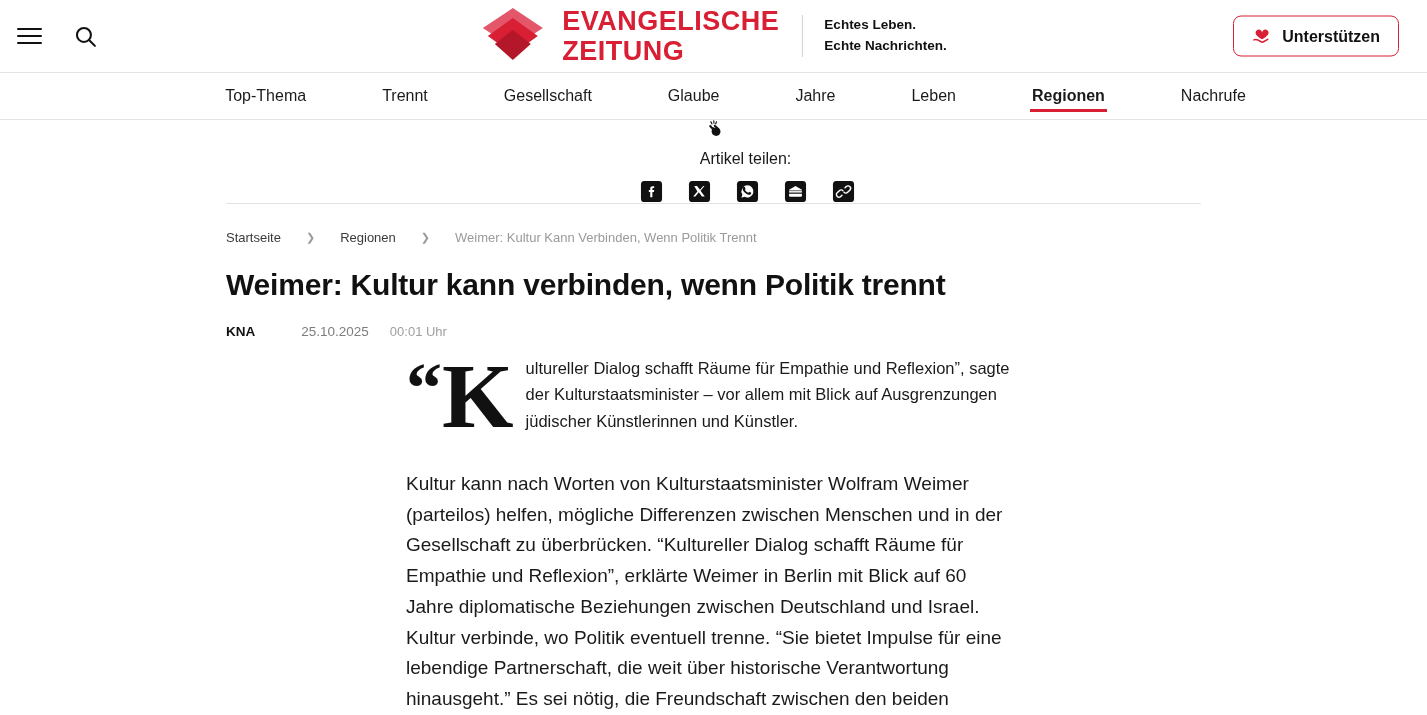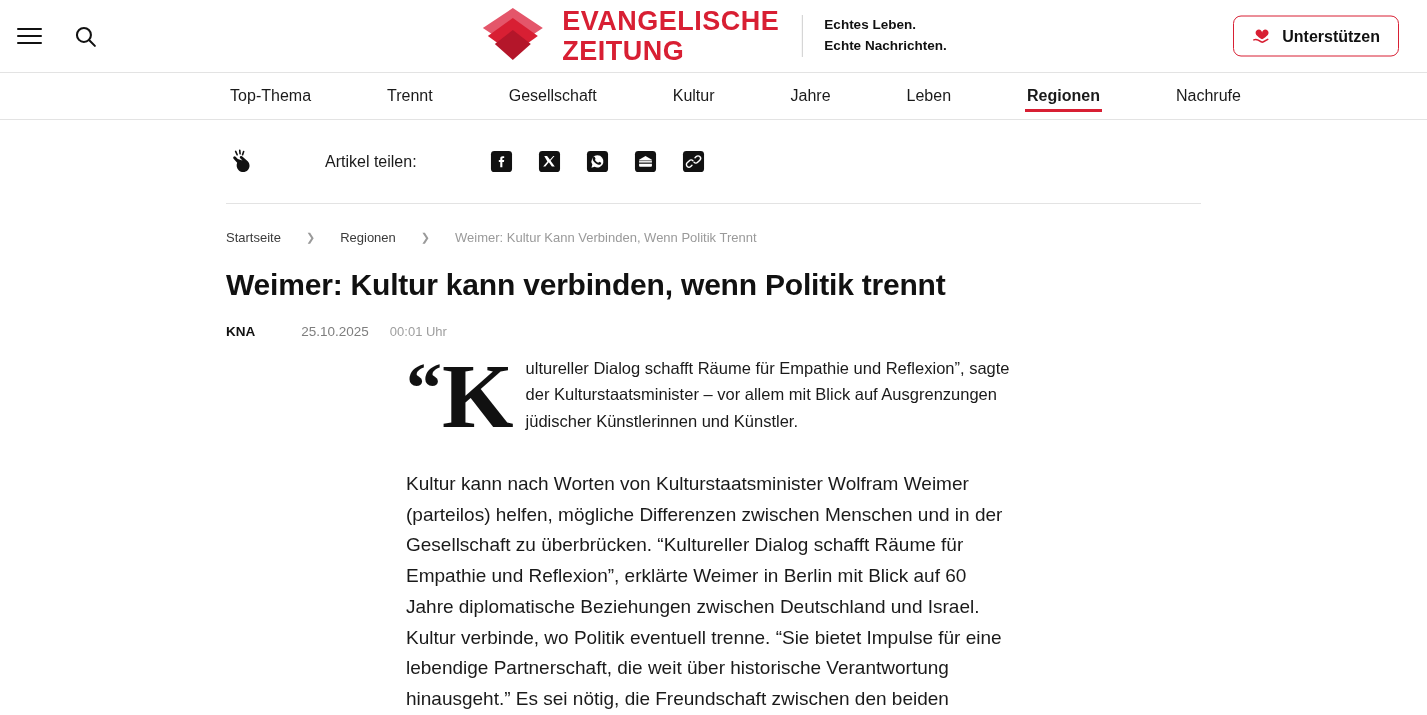--- a/index.html
+++ b/index.html
@@ -119,24 +119,25 @@
   
   .content {
     width: 975px;
     margin: 0 auto;
     padding: 0 0 0 0;
   }
 
   .share-bar {
     display: flex;
     align-items: center;
-    gap: 5px;
+    gap: 12px;
     height: 84px;
     border-bottom: 1px solid #e3e3e3;
     margin-top: 0;
+    flex-direction: column;
   }
   .clap-icon { width: 26px; height: 26px; margin-left: 4px; }
   .share-label {
     margin-left: 64px;
     font-size: 16px;
     color: #1a1a1a;
   }
   .share-icons {
     display: flex;
     gap: 25px;
@@ -248,21 +249,21 @@
       <path d="M2 15.5c1.6-.8 3.3-.6 5 .3l3.4 1.9c.9.5 1.8.5 2.7 0l5-2.8" stroke="#d81f33" stroke-width="1.8" fill="none" stroke-linecap="round"></path>
     </svg>
     <span>Unterstützen</span>
   </button>
 </div>
 
 <nav class="nav">
   <a href="#">Top-Thema</a>
   <a href="#">Trennt</a>
   <a href="#">Gesellschaft</a>
-  <a href="#">Kultur</a>
+  <a href="#">Glaube</a>
   <a href="#">Jahre</a>
   <a href="#">Leben</a>
   <a href="#" class="active">Regionen</a>
   <a href="#">Nachrufe</a>
 </nav>
 
 <div class="content">
 
   <div class="share-bar">
     <svg class="clap-icon" viewBox="0 0 24 24">

